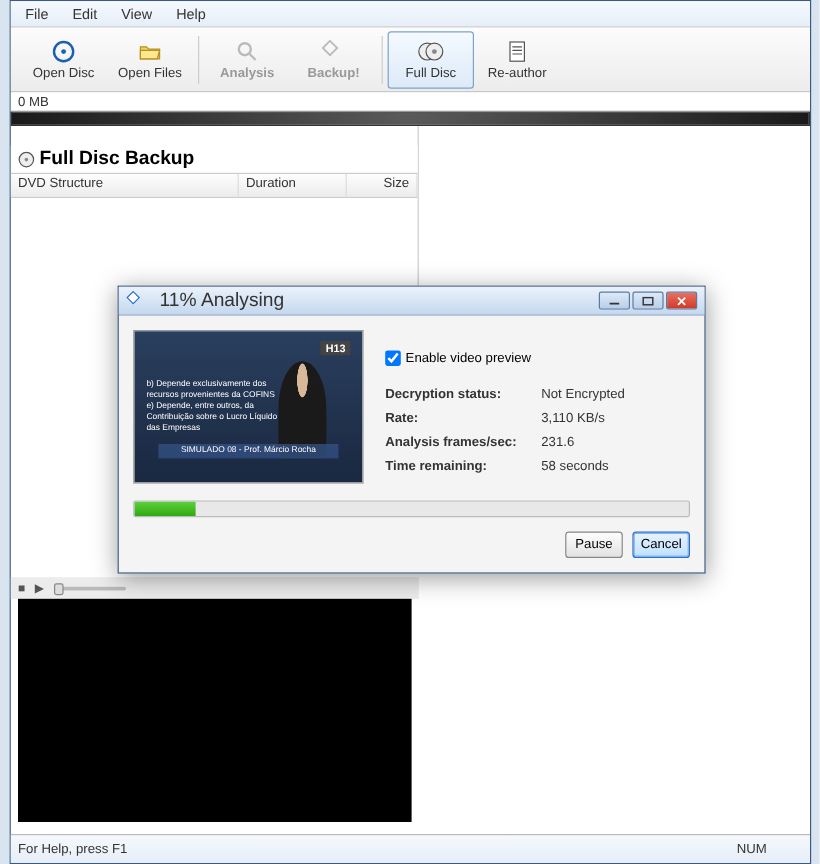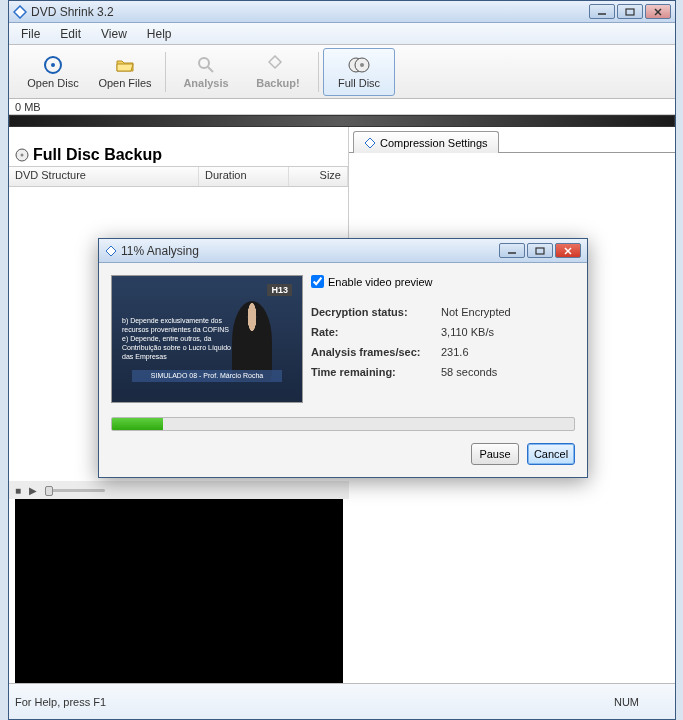--- a/index.html
+++ b/index.html
@@ -42,33 +42,33 @@
 .tab { height: 22px; border: 1px solid #999; border-bottom: none; background: linear-gradient(#fff,#ececec); padding: 2px 10px; display: flex; align-items: center; gap: 4px; border-radius: 3px 3px 0 0; font-size: 11px; cursor: pointer; position: relative; top: 1px; }
 .tab .ticon2 { width: 12px; height: 12px; }
 
 .player-area { position: absolute; left: 0; top: 480px; width: 340px; }
 .player-controls { height: 18px; background: #ececec; display: flex; align-items: center; gap: 8px; padding: 0 6px; }
 .player-controls .pc-btn { color: #555; cursor: pointer; font-size: 10px; }
 .player-controls .slider-track { flex: 0 0 60px; height: 3px; background: #bbb; border-radius: 2px; position: relative; }
 .player-controls .slider-thumb { position: absolute; left: 0; top: -3px; width: 8px; height: 10px; background: #ddd; border: 1px solid #888; border-radius: 2px; }
 .video-area { width: 328px; height: 186px; background: #000; margin-left: 6px; }
 
-.statusbar { position: absolute; bottom: 0; left: 0; right: 0; height: 36px; background: linear-gradient(#f5f9fd,#e6eef8); border-top: 1px solid #bbb; display: flex; align-items: center; padding: 0 6px; font-size: 11px; color: #333; }
+.statusbar { position: absolute; bottom: 0; left: 0; right: 0; height: 24px; background: linear-gradient(#f5f9fd,#e6eef8); border-top: 1px solid #bbb; display: flex; align-items: center; padding: 0 6px; font-size: 11px; color: #333; }
 .statusbar .sb-left { flex: 1; }
 .statusbar .sb-right { padding-right: 30px; }
 
 
 .dialog { position: absolute; left: 98px; top: 238px; width: 490px; background: #f4f4f4; border: 1px solid #3b5a82; box-shadow: 0 4px 20px rgba(0,0,0,0.4); }
 .dialog .dlg-titlebar { height: 24px; background: linear-gradient(#eaf2fb,#c5d8ef); display: flex; align-items: center; padding: 0 6px; border-bottom: 1px solid #8fa8c8; }
-.dialog .dlg-titlebar .title { flex: 1; font-size: 12px; color: #333; display: flex; align-items: center; gap: 4px; }
+.dialog .dlg-titlebar .title { flex: 1; font-size: 16px; color: #333; display: flex; align-items: flex-start; gap: 16px; }
 .dialog .dlg-controls { display: flex; gap: 2px; }
 .dlg-btn { width: 26px; height: 15px; background: linear-gradient(#dde9f7,#b9cfe9); border: 1px solid #5c7aa0; border-radius: 2px; display: flex; align-items: center; justify-content: center; font-size: 9px; cursor: pointer; }
 .dlg-btn.close { background: linear-gradient(#e96f5f,#d13a28); color: #fff; }
 .dlg-body { padding: 12px; }
-.dlg-top { display: flex; gap: 8px; }
+.dlg-top { display: flex; gap: 18px; align-items: flex-end; }
 .preview-box { width: 192px; height: 128px; border: 1px solid #999; background: linear-gradient(180deg,#2a3f5f 0%, #1a2840 100%); position: relative; overflow: hidden; }
 .preview-box .badge { position: absolute; right: 10px; top: 8px; background: #444; color: #fff; font-size: 9px; padding: 1px 4px; font-weight: bold; }
 .preview-box .ptxt { position: absolute; left: 10px; top: 40px; color: #fff; font-size: 7px; line-height: 1.3; width: 110px; }
 .preview-box .pstrip { position: absolute; bottom: 20px; left: 20px; right: 20px; height: 12px; background: rgba(50,80,130,0.8); color: #fff; font-size: 7px; text-align: center; line-height: 12px; }
 .preview-box .figure { position: absolute; right: 30px; top: 25px; width: 40px; height: 80px; background: radial-gradient(ellipse at 50% 20%, #d8b898 0%, #d8b898 15%, #1a1a1a 16%, #1a1a1a 100%); border-radius: 50% 50% 10% 10%; }
 
 .info-col { flex: 1; font-size: 11px; }
 .checkbox-row { display: flex; align-items: center; gap: 4px; margin-bottom: 18px; }
 .checkbox-row input { width: 13px; height: 13px; }
 .info-row { display: flex; margin-bottom: 8px; }
@@ -81,46 +81,20 @@
 .dlg-buttons { display: flex; justify-content: flex-end; gap: 8px; margin-top: 12px; }
 .btn { width: 48px; height: 22px; border: 1px solid #888; border-radius: 3px; background: linear-gradient(#fdfdfd,#e2e2e2); font-size: 11px; cursor: pointer; }
 .btn.primary { border: 1px solid #2a6fc9; background: linear-gradient(#e9f3ff,#bfe0ff); box-shadow: 0 0 0 1px #7fb7f0 inset; }
 
 svg { display: block; }
 </style>
 </head>
 <body>
 
 <div class="window">
-  <div class="titlebar">
-    <span class="app-icon">
-      <svg width="14" height="14" viewBox="0 0 14 14">
-          <polygon points="7,1 13,7 7,13 1,7" fill="#fff" stroke="#2a6fc9" stroke-width="1.5"></polygon>
-        </svg>
-    </span>
-    <span class="title">DVD Shrink 3.2</span>
-    <div class="win-controls">
-      <div class="win-btn">
-          <svg width="10" height="8">
-            <line x1="1" y1="6" x2="9" y2="6" stroke="#333" stroke-width="1.5"></line>
-          </svg>
-        </div>
-      <div class="win-btn">
-          <svg width="10" height="8">
-            <rect x="1" y="1" width="8" height="6" fill="none" stroke="#333" stroke-width="1.2"></rect>
-          </svg>
-        </div>
-      <div class="win-btn close">
-          <svg width="10" height="8">
-            <line x1="2" y1="1" x2="8" y2="7" stroke="#333" stroke-width="1.5"></line>
-            <line x1="8" y1="1" x2="2" y2="7" stroke="#333" stroke-width="1.5"></line>
-          </svg>
-        </div>
-    </div>
-  </div>
 
   <div class="menubar">
     <span class="menu-item">File</span>
     <span class="menu-item">Edit</span>
     <span class="menu-item">View</span>
     <span class="menu-item">Help</span>
   </div>
 
   <div class="toolbar">
     <div class="tool-btn">
@@ -162,20 +136,31 @@
     <div class="tool-sep"></div>
     <div class="tool-btn active">
       <span class="ticon">
           <svg width="22" height="20">
             <circle cx="8" cy="10" r="7" fill="#eee" stroke="#555"></circle>
             <circle cx="14" cy="10" r="7" fill="#eee" stroke="#555"></circle>
             <circle cx="14" cy="10" r="2" fill="#888"></circle>
           </svg>
         </span>
       <span class="tlabel">Full Disc</span>
+    </div>
+    <div class="tool-btn">
+      <span class="ticon">
+          <svg width="18" height="20">
+            <rect x="3" y="2" width="12" height="16" fill="#fff" stroke="#555"></rect>
+            <line x1="5" y1="6" x2="13" y2="6" stroke="#555"></line>
+            <line x1="5" y1="9" x2="13" y2="9" stroke="#555"></line>
+            <line x1="5" y1="12" x2="13" y2="12" stroke="#555"></line>
+          </svg>
+        </span>
+      <span class="tlabel">Re-author</span>
     </div>
   </div>
 
   <div class="sizebar">
     <span>0 MB</span>
   </div>
   <div class="gradient-bar"></div>
 
   <div class="content">
     <div class="left-pane">
@@ -187,32 +172,20 @@
             </svg>
           </span>
         <span>Full Disc Backup</span>
       </div>
       <div class="list-header">
         <div class="col col-structure">DVD Structure</div>
         <div class="col col-duration">Duration</div>
         <div class="col col-size">Size</div>
       </div>
     </div>
-    <div class="right-pane">
-      <div class="tab-row">
-        <div class="tab">
-          <span class="ticon2">
-              <svg width="12" height="12">
-                <polygon points="6,1 11,6 6,11 1,6" fill="#fff" stroke="#2a6fc9"></polygon>
-              </svg>
-            </span>
-          <span>Compression Settings</span>
-        </div>
-      </div>
-    </div>
   </div>
 
   <div class="player-area">
     <div class="player-controls">
       <span class="pc-btn">■</span>
       <span class="pc-btn">▶</span>
       <div class="slider-track">
           <div class="slider-thumb"></div>
         </div>
     </div>

